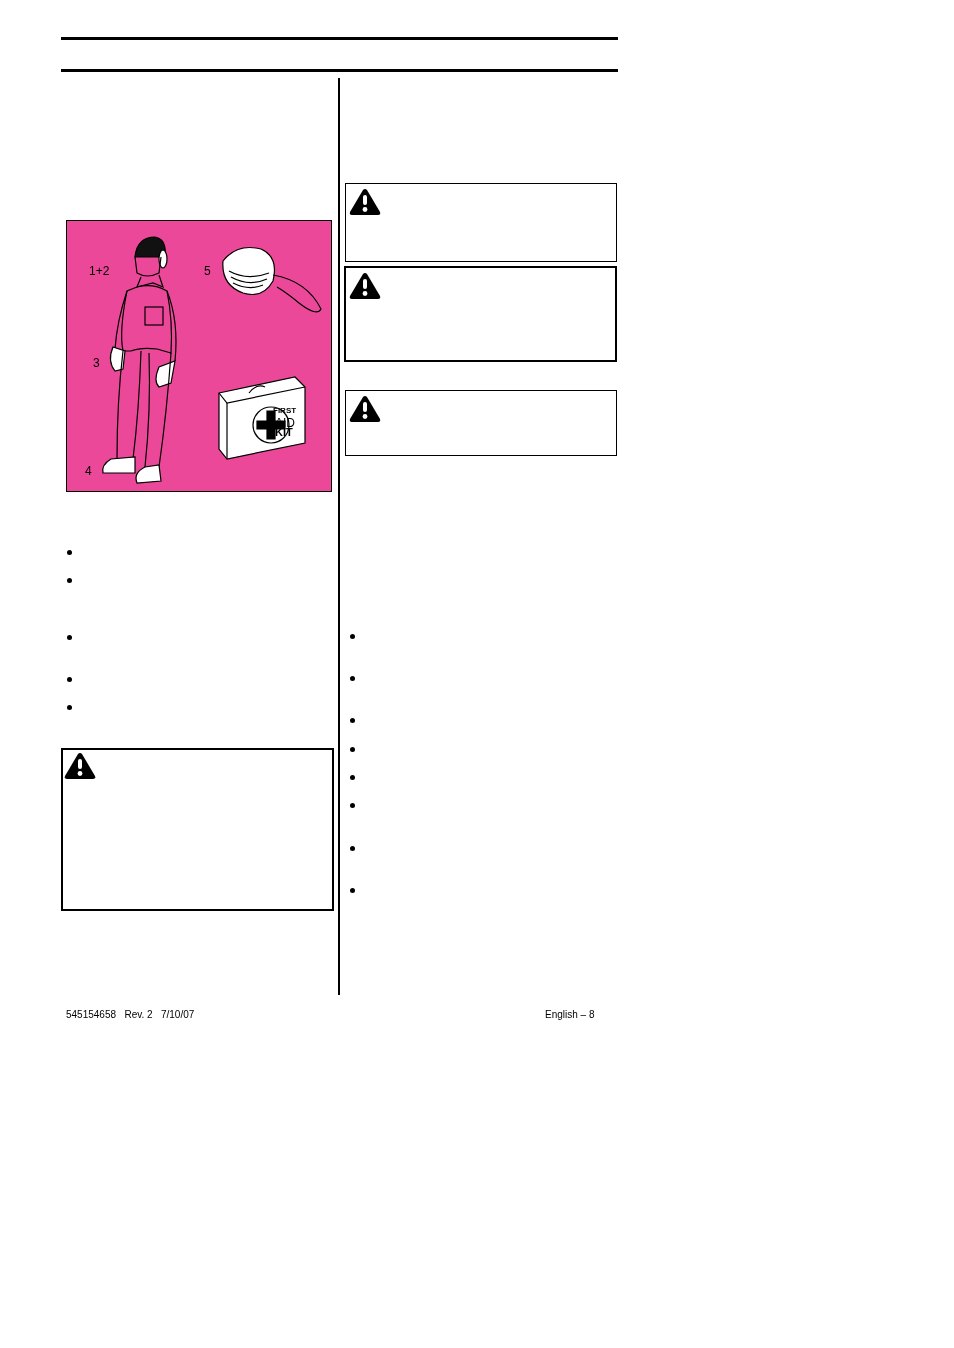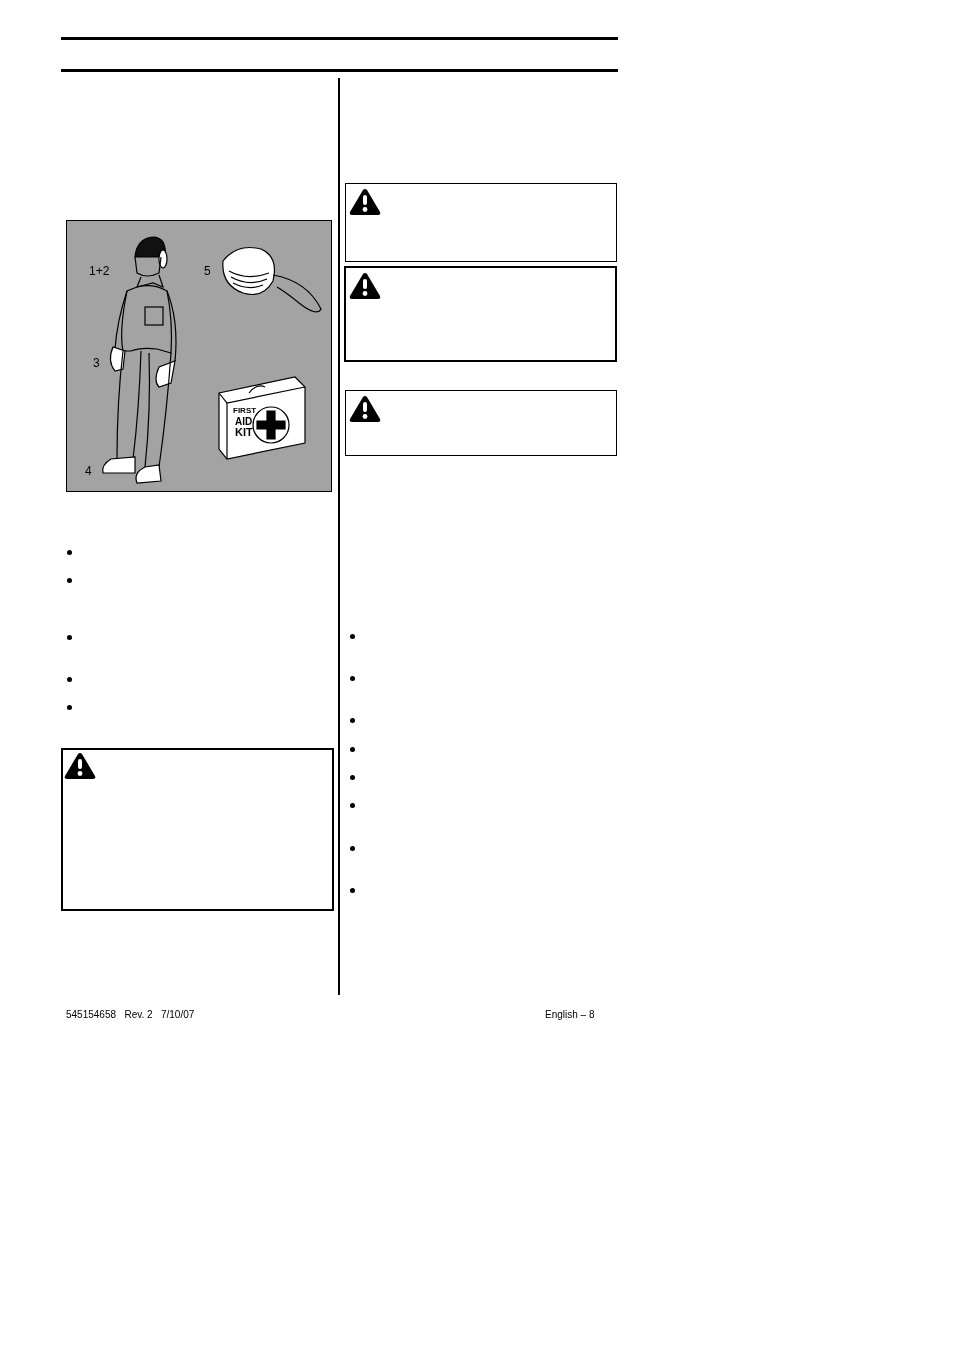--- a/index.html
+++ b/index.html
@@ -1,22 +1,22 @@
 <!DOCTYPE html>
 <html><head>
   <meta charset="utf-8">
   <style>
     html, body { margin: 0; padding: 0; background: #ffffff; }
     body { width: 954px; height: 1348px; position: relative; overflow: hidden;
            font-family: "Liberation Sans", sans-serif; color: #000; }
-    .abs { position: absolute; }
+    .abs { position: absolute; margin-left: 40px; }
     .rule { position: absolute; left: 61px; width: 557px; height: 3px; background: #000; }
     .vdivider { position: absolute; left: 338px; top: 78px; width: 2px; height: 917px; background: #000; }
     .figure { position: absolute; left: 66px; top: 220px; width: 266px; height: 272px;
-              border: 1.5px solid #000; box-sizing: border-box; background: #a3a3a3; }
+              border: 1.5px solid #000; box-sizing: border-box; background: #ec4899; }
     .warn { position: absolute; box-sizing: border-box; background: #fff; }
     .warn .icon { position: absolute; left: 3px; top: 4px; width: 32px; height: 28px; }
     .bullet { position: absolute; width: 5px; height: 5px; border-radius: 50%; background: #000; }
     .callout { position: absolute; font-size: 12px; line-height: 12px; }
     .footer { position: absolute; top: 1007px; font-size: 10px; line-height: 16px; }
   </style>
 </head>
 <body>
 
 <div class="rule" style="top:37px;"></div>
@@ -71,21 +71,21 @@
       <path d="M182 172 Q190 162 198 166" fill="none"></path>
       <circle cx="204" cy="204" r="18" fill="#fff"></circle>
       <path d="M200 190 h8 v10 h10 v8 h-10 v10 h-8 v-10 h-10 v-8 h10 z" fill="#000"></path>
     </g>
   </svg>
   <span class="callout" style="left:22px; top:44px;">1+2</span>
   <span class="callout" style="left:26px; top:136px;">3</span>
   <span class="callout" style="left:18px; top:244px;">4</span>
   <span class="callout" style="left:137px; top:44px;">5</span>
   <span class="abs" style="left:166px; top:185px; font-size:8px; font-weight:bold;">FIRST</span>
-  <span class="abs" style="left:168px; top:195px; font-size:10px; font-weight:bold;">AID</span>
+  <span class="abs" style="left:168px; top:195px; font-size:12px; font-weight:normal;">AID</span>
   <span class="abs" style="left:168px; top:205px; font-size:11px; font-weight:bold;">KIT</span>
 </div>
 
 <div class="warn" style="left:345px; top:183px; width:272px; height:79px; border:1px solid #000;">
   <svg class="icon" viewBox="0 0 32 28">
     <path d="M14 2 Q16 0 18 2 L31 24 Q32 27 29 27 L3 27 Q0 27 1 24 Z" fill="#000"></path>
     <rect x="14" y="7" width="4" height="10" rx="2" fill="#fff"></rect>
     <circle cx="16" cy="21.5" r="2.4" fill="#fff"></circle>
   </svg>
 </div>

